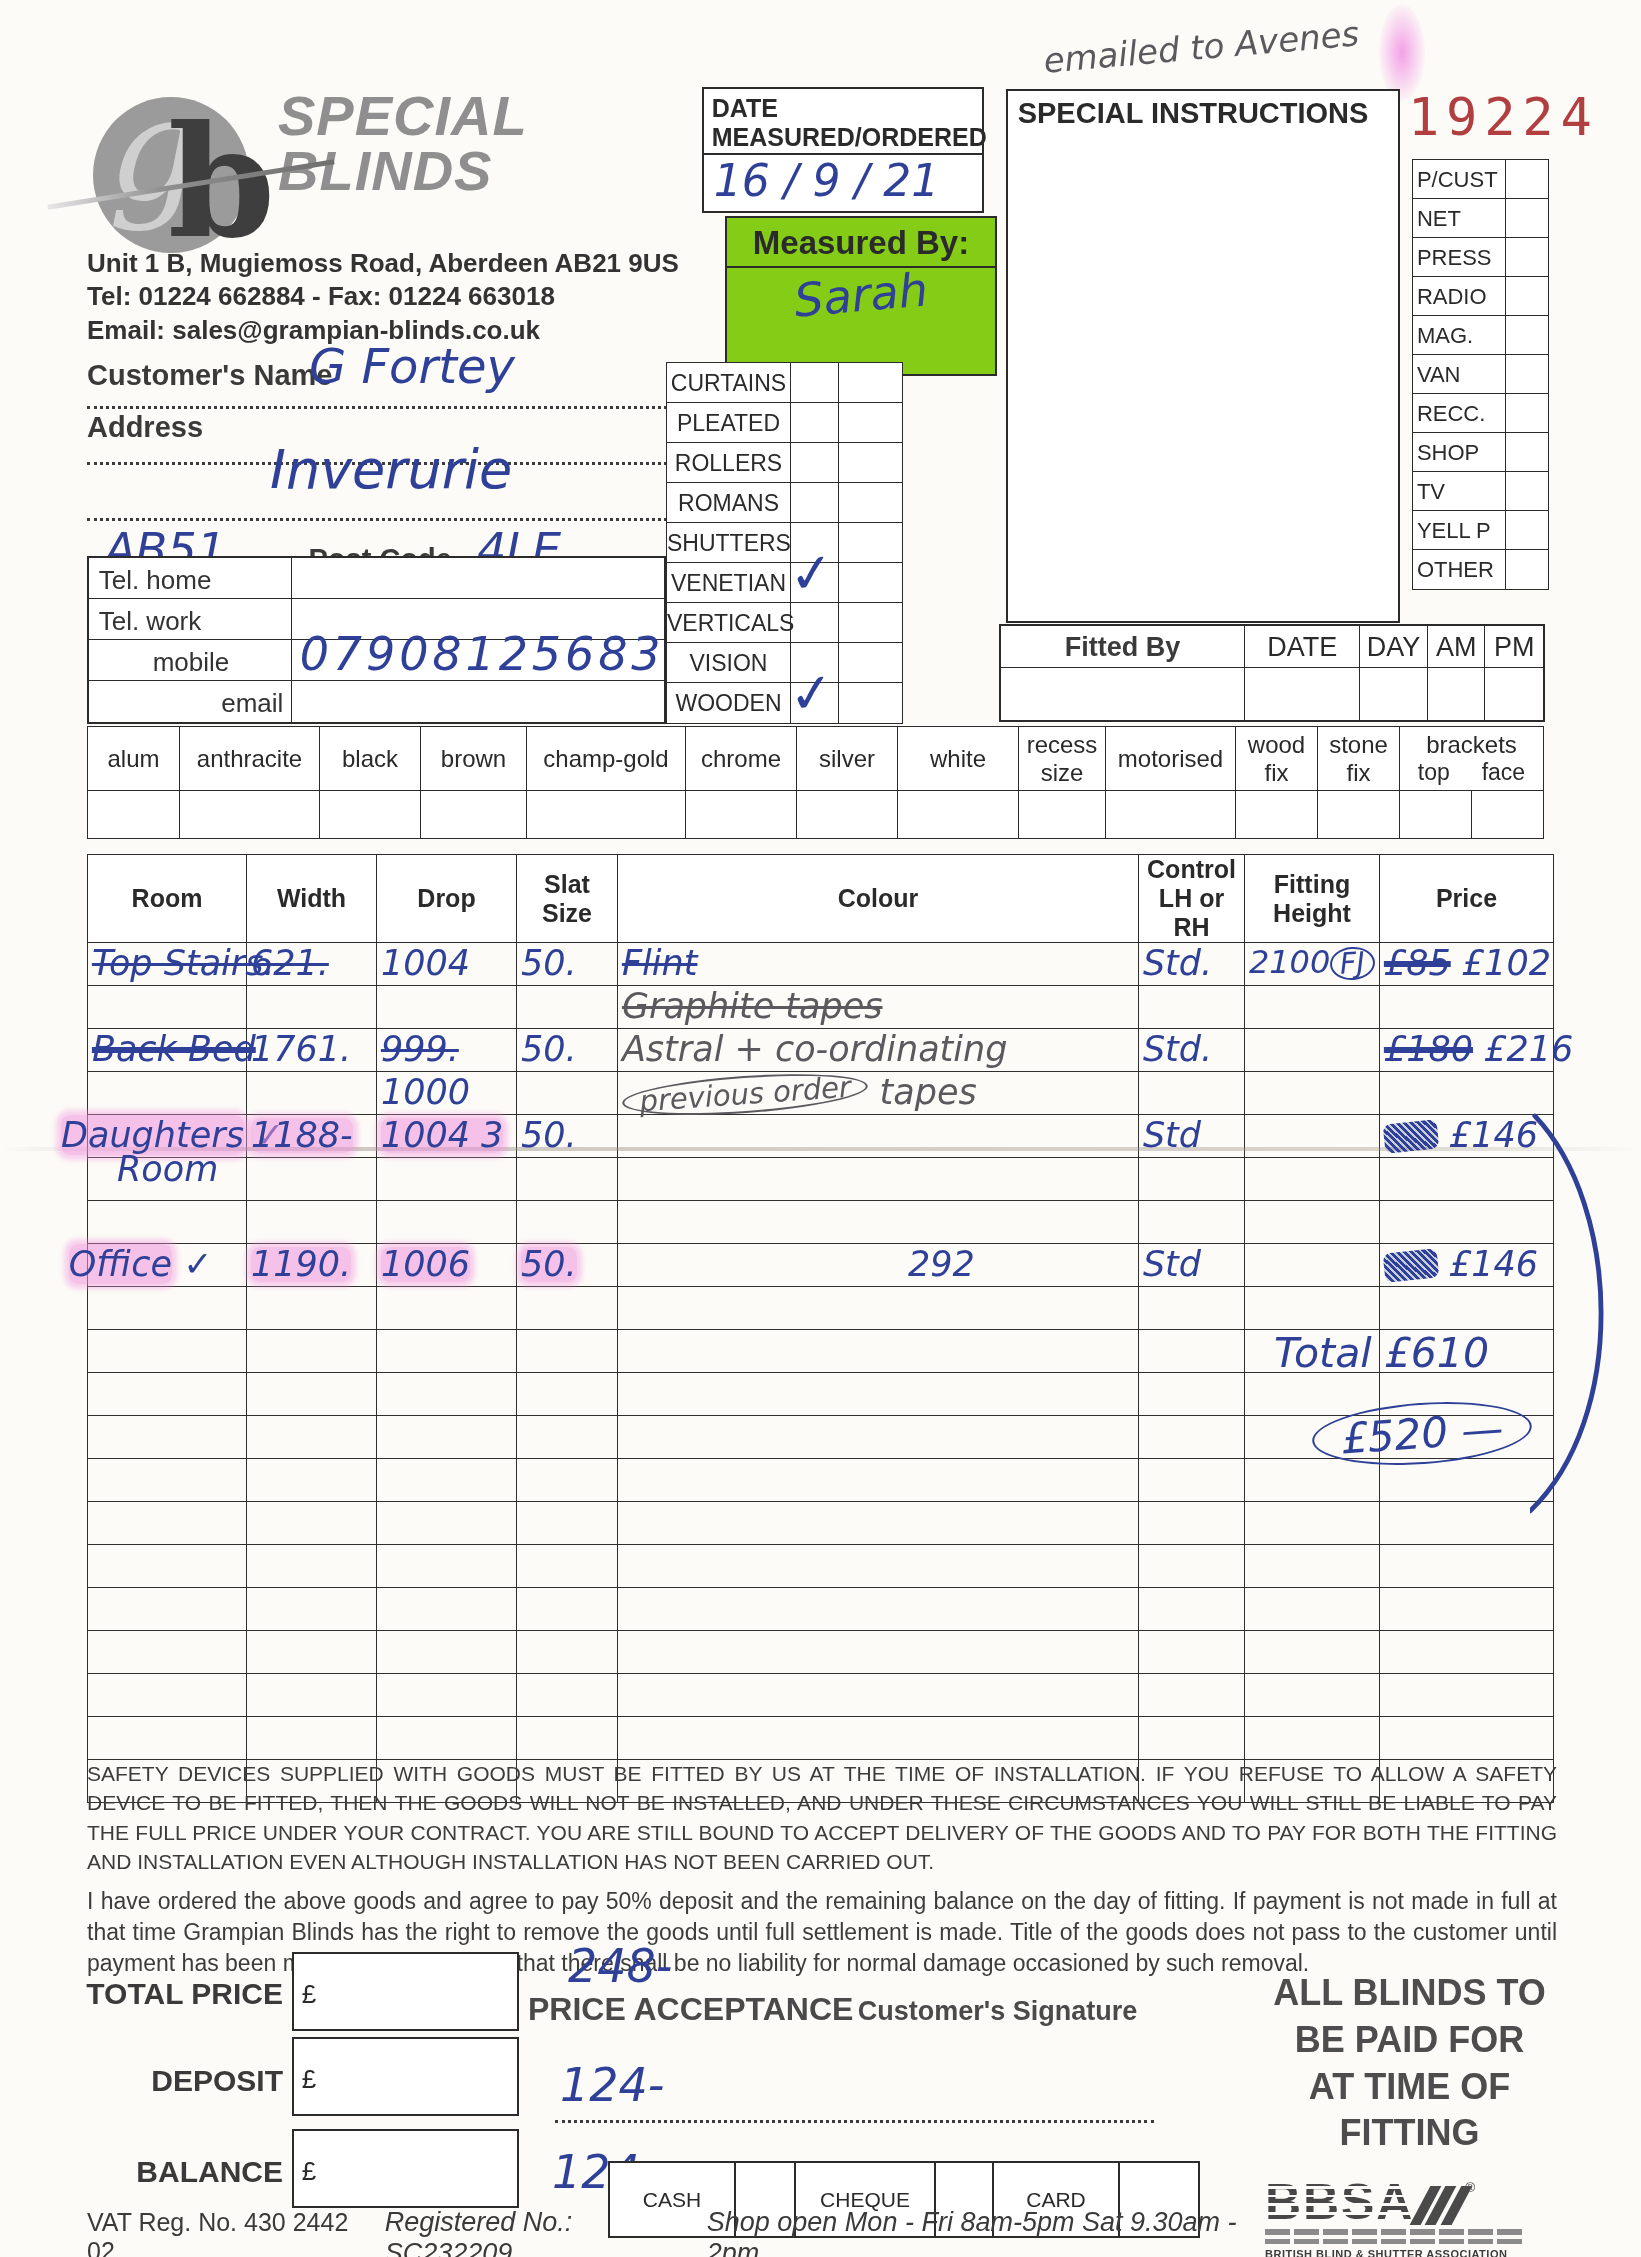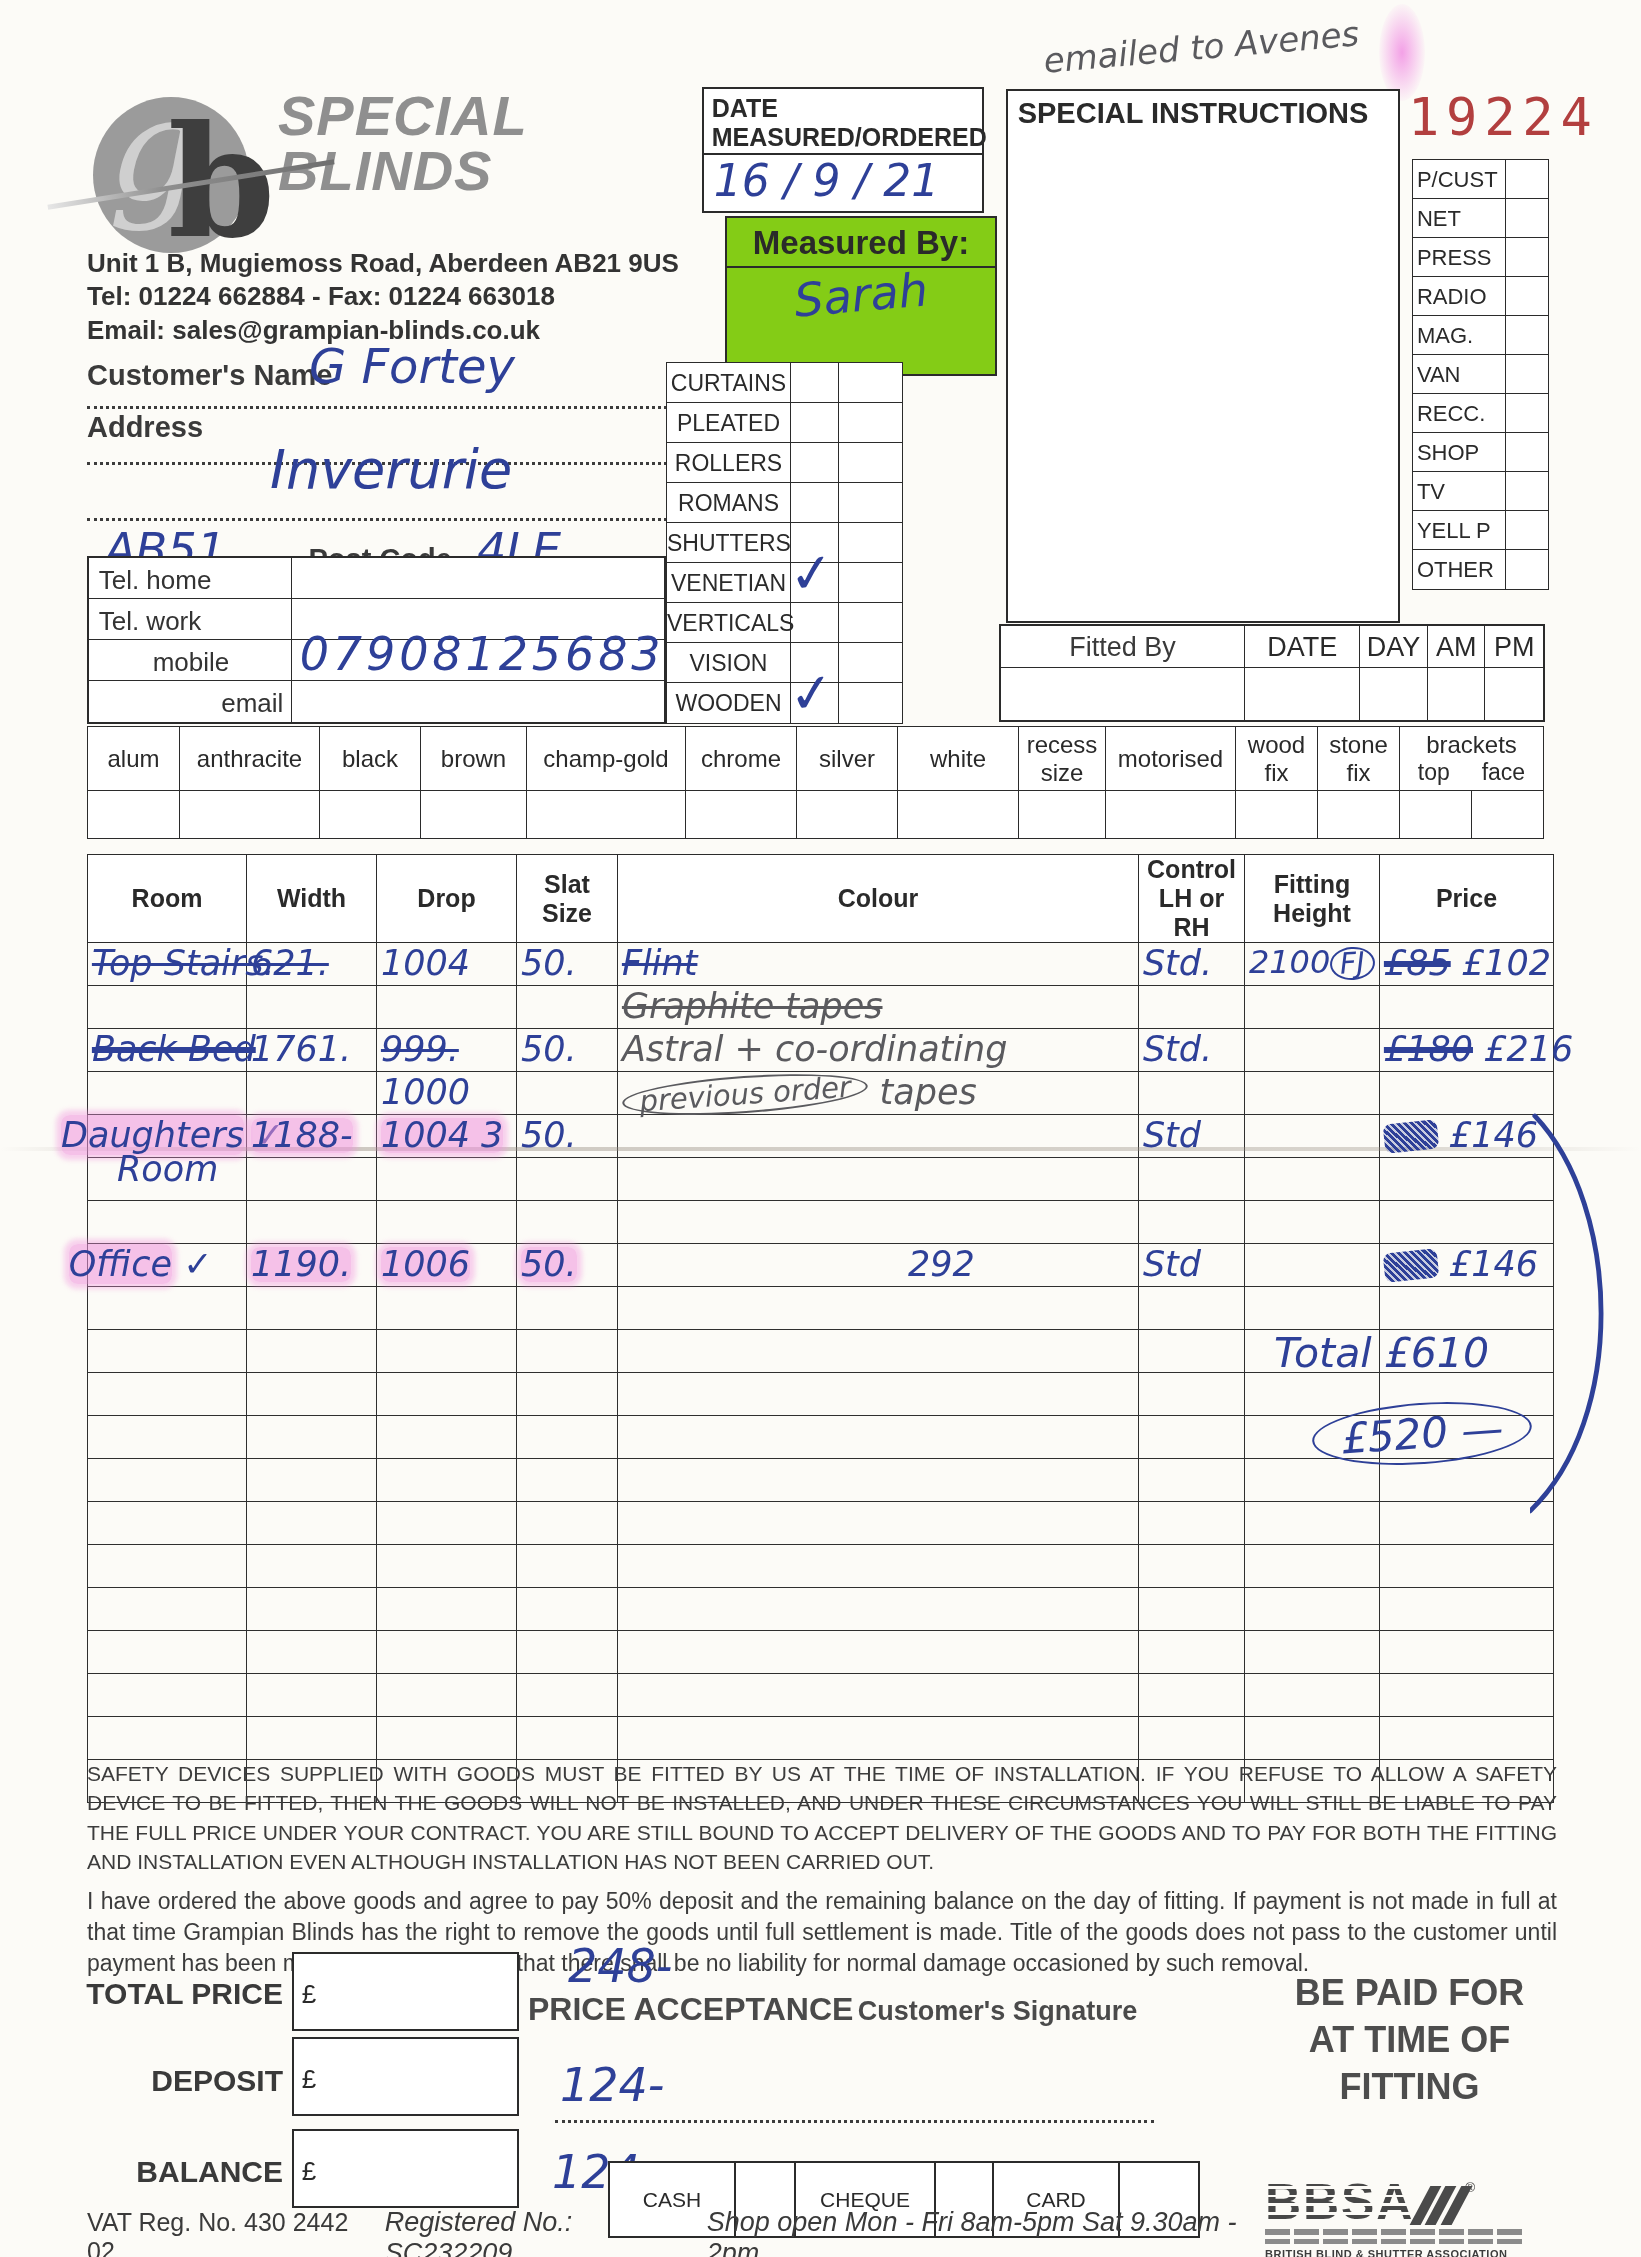--- a/index.html
+++ b/index.html
@@ -77,21 +77,21 @@
   .pr-label { width:124px; border-right:1.9px solid #2b2b2b; font-size:23px; text-align:center; padding-top:6.8px; }
   .pr-box1 { width:48px; border-right:1.9px solid #2b2b2b; }
   .pr-box2 { flex:1; }
   .pr-mark { position:absolute; left:122px; top:-21px; font-size:54px; color:#2e4098; z-index:5; transform:rotate(-6deg); }
 
   
   .fitted { position:absolute; left:999px; top:624px; width:546px; border:2.9px solid #2b2b2b; background:#fff; }
   .ft-hdr { display:flex; height:42px; border-bottom:1.9px solid #2b2b2b; }
   .ft-hdr > div { border-right:1.9px solid #2b2b2b; text-align:center; font-size:27px; padding-top:5.8px; }
   .ft-hdr > div:last-child { border-right:none; }
-  .ft-name { width:246px; font-weight:normal; color:#3a3a3a; }
+  .ft-name { width:246px; font-weight:bold; color:#3a3a3a; }
   .ft-date { width:116px; } .ft-day { width:68px; } .ft-am { width:58px; } .ft-pm { width:58px; }
   .ft-empty { display:flex; height:52px; }
   .ft-empty > div { border-right:1.9px solid #2b2b2b; }
   .ft-empty > div:last-child { border-right:none; }
 
   
   .finish { position:absolute; left:87px; top:726px; border-collapse:collapse; table-layout:fixed; background:#fff; }
   .finish td { border:1.9px solid #2b2b2b; font-size:24px; text-align:center; vertical-align:middle; padding:1.9px; }
   .finish .hdr-row { height:64px; }
   .finish .empty-row { height:48px; }
@@ -734,20 +734,21 @@
       <td style="width:60px"></td>
       <td style="width:140px">CHEQUE</td>
       <td style="width:58px"></td>
       <td style="width:126px">CARD</td>
       <td style="width:80px"></td>
     </tr>
   </tbody>
     </table>
 
   <div class="notice">
+    <div>ALL BLINDS TO</div>
     <div>BE PAID FOR</div>
     <div>AT TIME OF</div>
     <div>FITTING</div>
   </div>
 
   <div class="bbsa">
     <div class="bbsa-top">
       <span class="bbsa-word">BBSA</span>
       <span class="bbsa-bars">
           <i></i>

